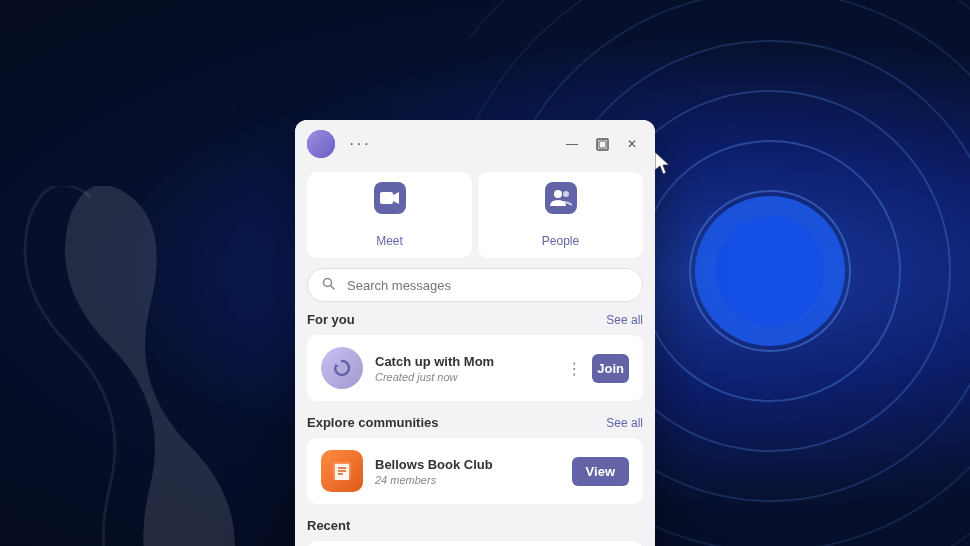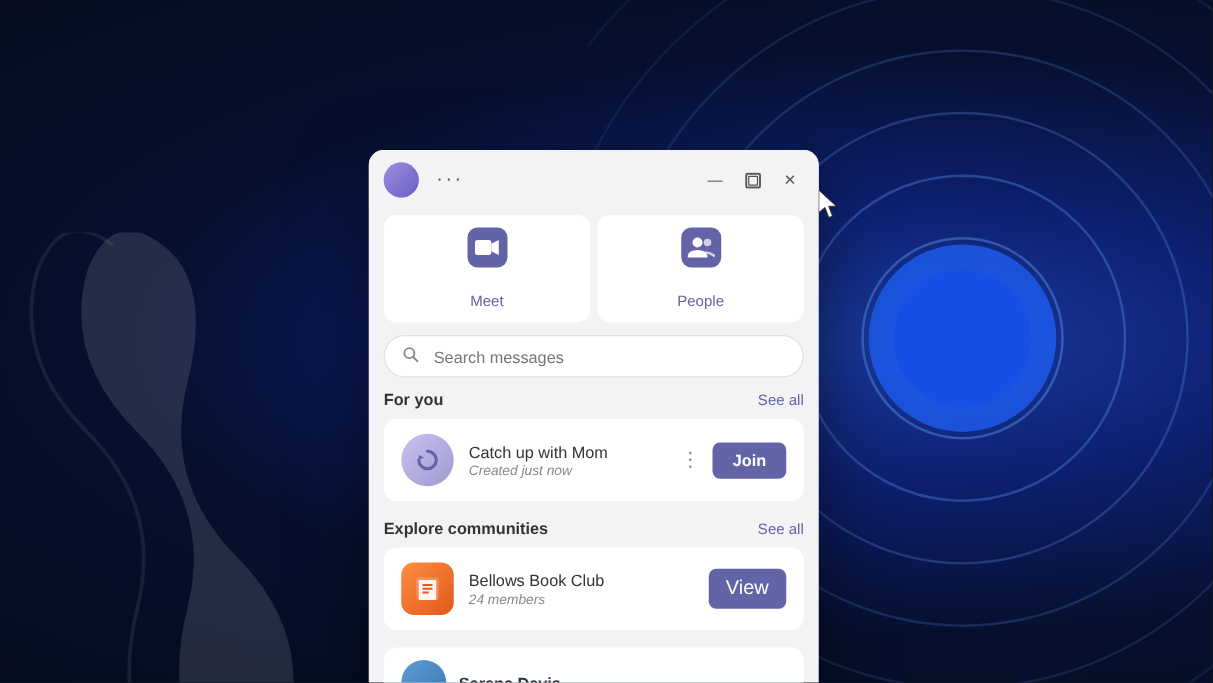--- a/index.html
+++ b/index.html
@@ -199,21 +199,21 @@
       font-size: 18px;
       flex-shrink: 0;
     }
 
     .card-info {
       flex: 1;
     }
 
     .card-title {
       font-size: 13px;
-      font-weight: 400;
+      font-weight: 700;
       color: #333;
     }
 
     .card-sub {
       font-size: 11px;
       color: #888;
       margin-top: 2px;
       font-style: italic;
     }
 
@@ -228,34 +228,34 @@
       font-size: 16px;
       cursor: pointer;
       padding: 2px;
     }
 
     .join-btn {
       background: #6264a7;
       color: white;
       border: none;
       border-radius: 6px;
-      padding: 7px 16px;
+      padding: 7px 5px;
       font-size: 13px;
       font-weight: 600;
       cursor: pointer;
     }
 
     .view-btn {
       background: #6264a7;
       color: white;
       border: none;
       border-radius: 6px;
       padding: 7px 14px;
-      font-size: 16px;
-      font-weight: 400;
+      font-size: 13px;
+      font-weight: 700;
       cursor: pointer;
     }
 
     
     .book-icon {
       width: 42px;
       height: 42px;
       border-radius: 10px;
       background: linear-gradient(135deg, #ff8c42, #e05a1a);
       display: flex;
@@ -442,20 +442,23 @@
         <div class="card-title">Bellows Book Club</div>
         <div class="card-sub">24 members</div>
       </div>
       <div class="card-actions">
         <button class="view-btn">View</button>
       </div>
     </div>
   </div>
 
   <div class="section">
+    <div class="section-header">
+      <span class="section-title">Recent</span>
+    </div>
     <div class="recent-card">
       <div class="recent-avatar"></div>
       <div class="recent-info">
         <div class="recent-name">Serena Davis</div>
       </div>
 
     </div>
   </div>
 
 </div>

